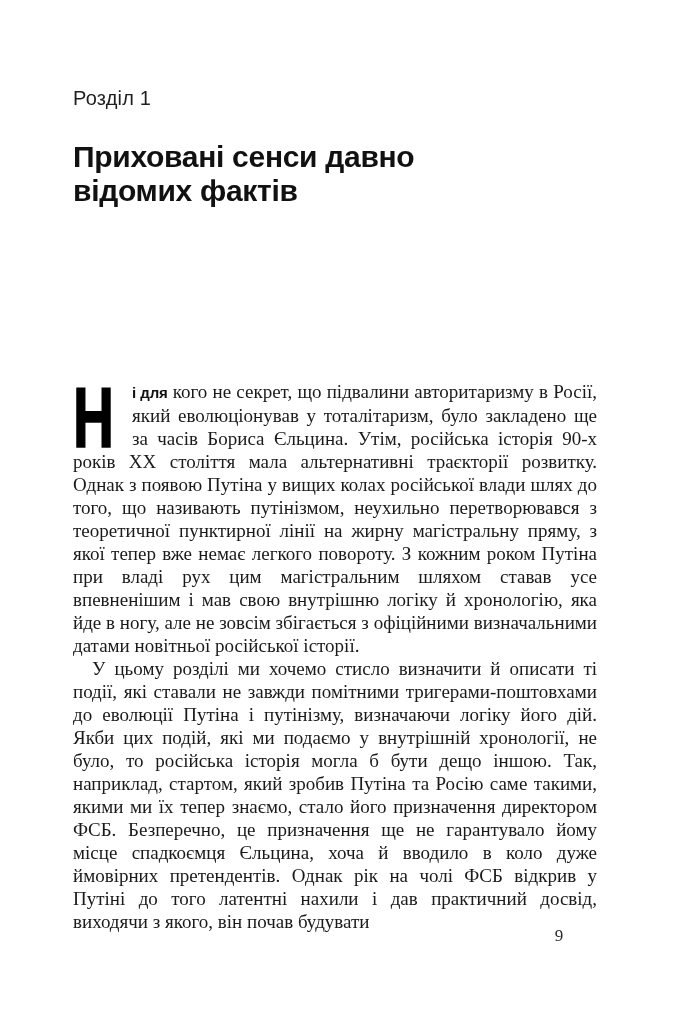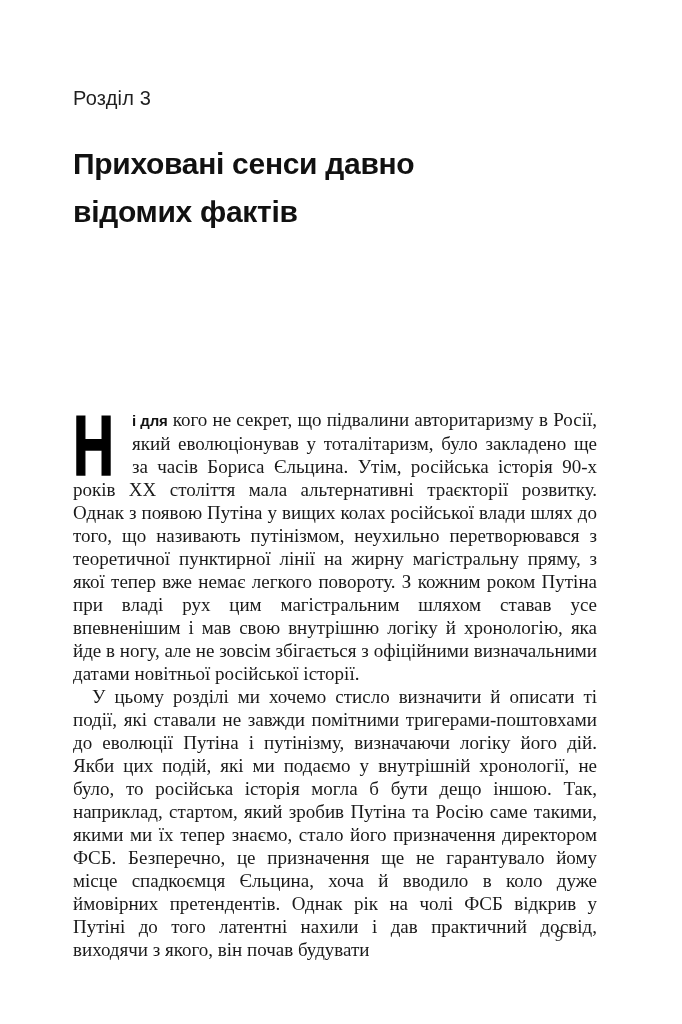--- a/index.html
+++ b/index.html
@@ -29,21 +29,21 @@
     font-weight: 400;
     color: #1f1f1f;
     letter-spacing: 0.2px;
   }
   .title {
     margin: 30px 0 0 0;
     max-width: 420px;
     font-family: "Liberation Sans", sans-serif;
     font-weight: 700;
     font-size: 30px;
-    line-height: 48px;
+    line-height: 34px;
     letter-spacing: -0.3px;
     color: #111111;
   }
   .body-text {
     margin-top: 172px;
     font-family: "Liberation Serif", serif;
     font-size: 19px;
     line-height: 23px;
     text-align: justify;
     hyphens: auto;
@@ -87,21 +87,21 @@
     font-family: "Liberation Serif", serif;
     font-size: 17px;
     color: #2b2b2b;
   }
 </style>
 </head>
 <body>
 
 <div class="page">
   <div class="content">
-    <div class="kicker">Розділ 3</div>
+    <div class="kicker">Розділ 1</div>
     <h1 class="title">Приховані сенси давно відомих фактів</h1>
     <div class="body-text">
       <p class="para first">
         <span class="dropcap">Н</span><b class="lead">і для</b><span> кого не секрет, що підвалини авторитаризму в Росії, який еволюціонував у тоталітаризм, було закладено ще за часів Бориса Єльцина. Утім, російська історія 90-х років XX століття мала альтернативні траєкторії розвитку. Однак з появою Путіна у вищих колах російської влади шлях до того, що називають путінізмом, неухильно перетворювався з теоретичної пунктирної лінії на жирну магістральну пряму, з якої тепер вже немає легкого повороту. З кожним роком Путіна при владі рух цим магістральним шляхом ставав усе впевненішим і мав свою внутрішню логіку й хронологію, яка йде в ногу, але не зовсім збігається з офіційними визначальними датами новітньої російської історії.</span>
       </p>
       <p class="para indent">У цьому розділі ми хочемо стисло визначити й описати ті події, які ставали не завжди помітними тригерами-поштовхами до еволюції Путіна і путінізму, визначаючи логіку його дій. Якби цих подій, які ми подаємо у внутрішній хронології, не було, то російська історія могла б бути дещо іншою. Так, наприклад, стартом, який зробив Путіна та Росію саме такими, якими ми їх тепер знаємо, стало його призначення директором ФСБ. Безперечно, це призначення ще не гарантувало йому місце спадкоємця Єльцина, хоча й вводило в коло дуже ймовірних претендентів. Однак рік на чолі ФСБ відкрив у Путіні до того латентні нахили і дав практичний досвід, виходячи з якого, він почав будувати</p>
     </div>
   </div>
   <div class="pagenum">9</div>
 </div>

